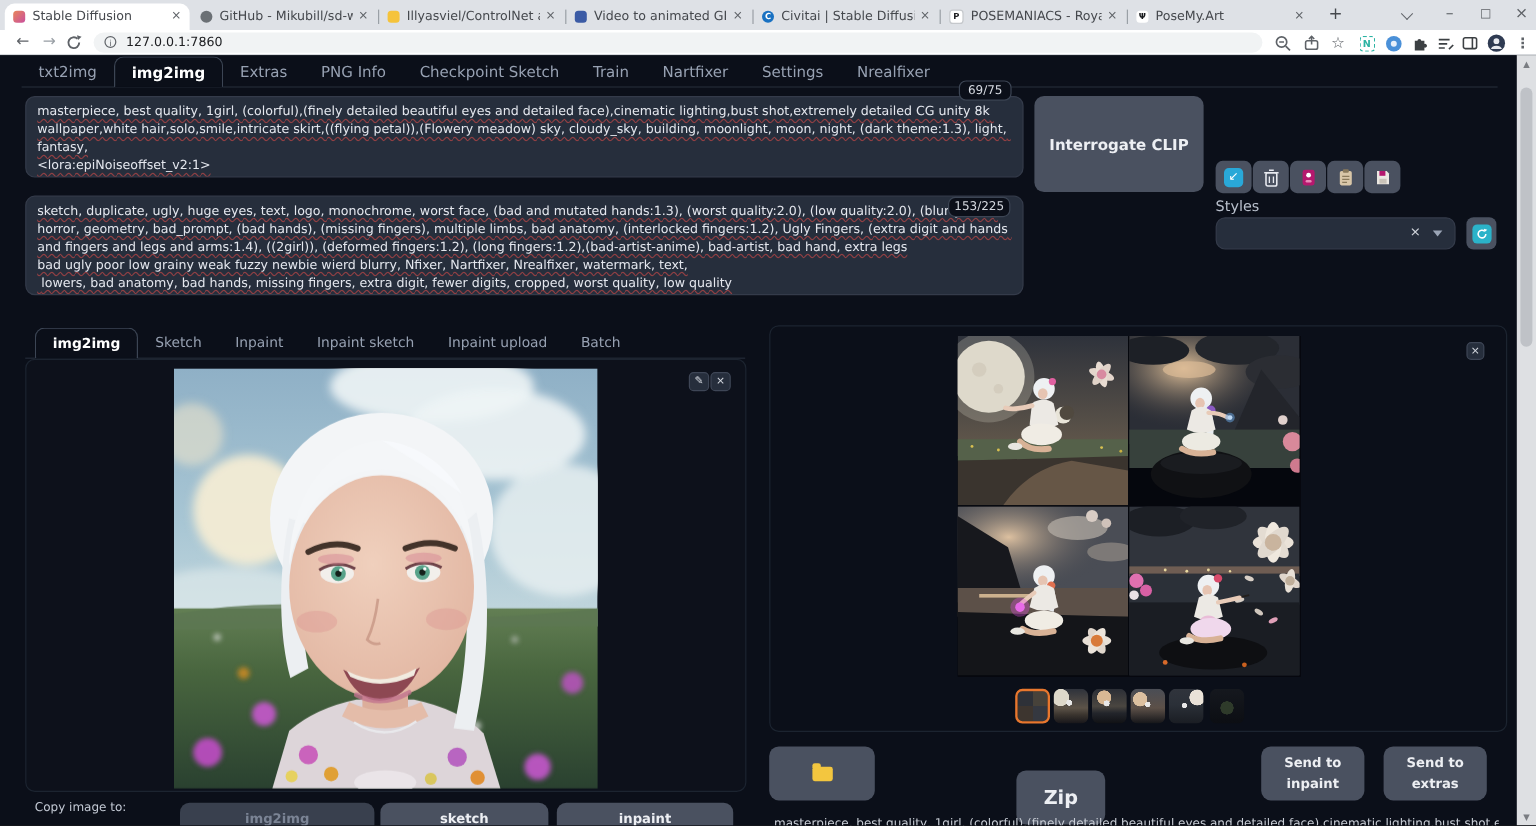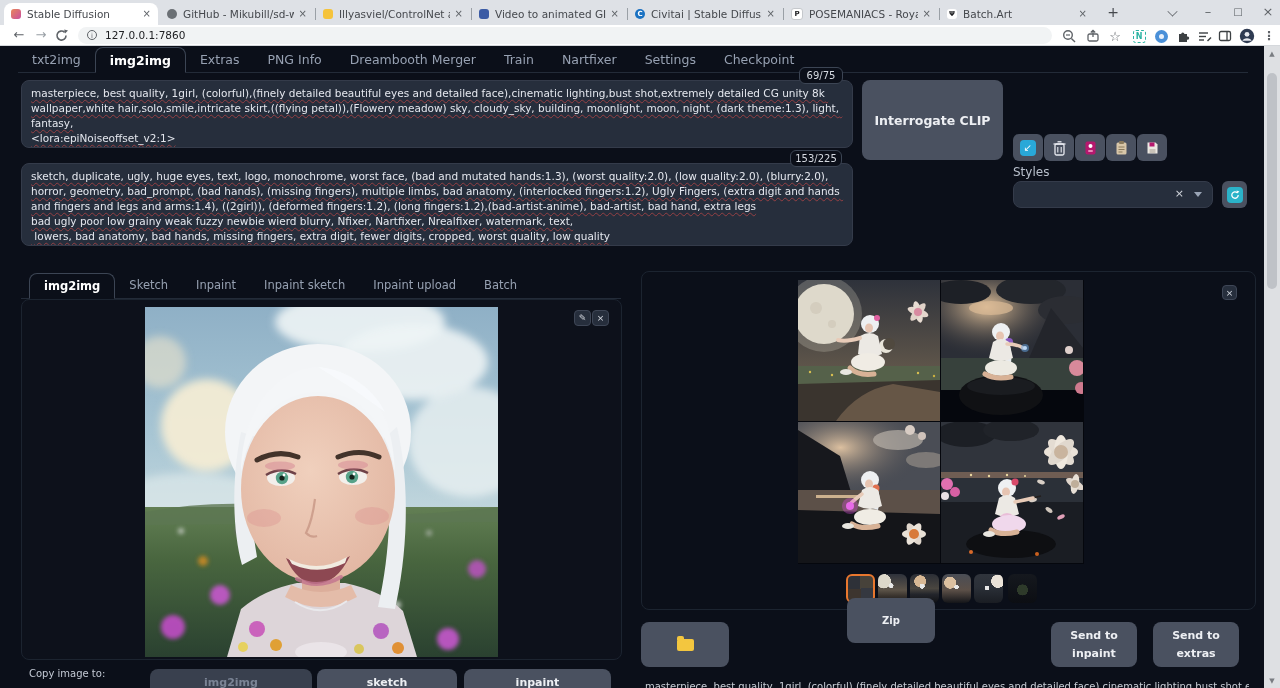--- a/index.html
+++ b/index.html
@@ -91,21 +91,21 @@
     </div>
     <div class="abs tsep" style="left:783px"></div>
     <div class="abs ctab" style="left:784px">
       <span class="fav" style="background:#fff;border:1px solid #c5c8cc;color:#202124">P</span>
       <span class="title">POSEMANIACS - Royalty free 3</span>
       <span class="x">×</span>
     </div>
     <div class="abs tsep" style="left:939px"></div>
     <div class="abs ctab" style="left:940px">
       <span class="fav" style="background:#fff;color:#17191c">Ψ</span>
-      <span class="title">Batch.Art</span>
+      <span class="title">PoseMy.Art</span>
       <span class="x">×</span>
     </div>
     <div class="abs" style="left:1104px;top:4px;width:18px;height:18px;text-align:center;line-height:17px;font-size:14px;color:#45484d">+</div>
     <div class="abs" style="left:1168px;top:7px">
         <div class="chev" style="transform:rotate(45deg) scale(.8)"></div>
       </div>
     <div class="abs navglyph" style="left:1196px;top:3px;width:24px">–</div>
     <div class="abs navglyph" style="left:1226px;top:3px;width:24px;font-size:10px">□</div>
     <div class="abs navglyph" style="left:1256px;top:3px;width:24px">×</div>
   </div>
@@ -174,34 +174,34 @@
   </div>
   <div class="abs tbicon" style="left:1260px;font-size:12px;color:#5f6368;font-weight:bold">⋮</div>
 
   <div class="abs page"></div>
 
   <div class="abs navrow">
     <div class="navitem">txt2img</div>
     <div class="navitem active">img2img</div>
     <div class="navitem">Extras</div>
     <div class="navitem">PNG Info</div>
-    <div class="navitem">Dreambooth Merger</div>
+    <div class="navitem">Checkpoint Sketch</div>
     <div class="navitem">Train</div>
     <div class="navitem">Nartfixer</div>
     <div class="navitem">Settings</div>
-    <div class="navitem">Checkpoint</div>
+    <div class="navitem">Nrealfixer</div>
   </div>
 
   <div class="abs txtbox" style="left:21px;top:80px;width:832px;height:68px">masterpiece, best quality, 1girl, (colorful),(finely detailed beautiful eyes and detailed face),cinematic lighting,bust shot,extremely detailed CG unity 8k wallpaper,white hair,solo,smile,intricate skirt,((flying petal)),(Flowery meadow) sky, cloudy_sky, building, moonlight, moon, night, (dark theme:1.3), light, fantasy,
 &lt;lora:epiNoiseoffset_v2:1&gt;</div>
   <div class="abs counter" style="left:799px;top:67px;width:44px;height:17px">69/75</div>
   <div class="abs txtbox" style="left:21px;top:163px;width:832px;height:83px">sketch, duplicate, ugly, huge eyes, text, logo, monochrome, worst face, (bad and mutated hands:1.3), (worst quality:2.0), (low quality:2.0), (blurry:2.0), horror, geometry, bad_prompt, (bad hands), (missing fingers), multiple limbs, bad anatomy, (interlocked fingers:1.2), Ugly Fingers, (extra digit and hands and fingers and legs and arms:1.4), ((2girl)), (deformed fingers:1.2), (long fingers:1.2),(bad-artist-anime), bad-artist, bad hand, extra legs
 bad ugly poor low grainy weak fuzzy newbie wierd blurry, Nfixer, Nartfixer, Nrealfixer, watermark, text,
  lowers, bad anatomy, bad hands, missing fingers, extra digit, fewer digits, cropped, worst quality, low quality</div>
-  <div class="abs counter" style="left:790px;top:150px;width:52px;height:17px">153/225</div>
+  <div class="abs counter" style="left:790px;top:164px;width:52px;height:17px">153/225</div>
 
   <div class="abs gbtn" style="left:862px;top:80px;width:141px;height:80px;font-size:12.5px">Interrogate CLIP</div>
 
   <div class="abs icbtn" style="left:1013px;top:134px;width:30px;height:27px">
     <span style="width:16px;height:16px;border-radius:4px;background:#29a8d8;color:#fff;font-size:10px;display:flex;align-items:center;justify-content:center">↙</span>
   </div>
   <div class="abs icbtn" style="left:1044px;top:134px;width:30px;height:27px">
     <svg width="15" height="16" viewBox="0 0 15 16">
         <rect x="3" y="4" width="9" height="11" rx="1.5" stroke="#e8eaf0" stroke-width="1.3" fill="none"></rect>
         <line x1="1.5" y1="4" x2="13.5" y2="4" stroke="#e8eaf0" stroke-width="1.3"></line>
@@ -529,21 +529,21 @@
   <div class="abs thumb" style="left:846px;border:2px solid #e8772e;background:conic-gradient(#47423a 0 25%,#353840 0 50%,#3d352f 0 75%,#2e3138 0)"></div>
   <div class="abs thumb" style="left:878px;background:radial-gradient(circle at 45% 40%,#e8e8e8 0 10%,transparent 11%),radial-gradient(circle at 20% 25%,#ddd8ca 0 22%,transparent 23%),linear-gradient(#2e323b,#5c5348 55%,#3a342e 75%,#17161a)"></div>
   <div class="abs thumb" style="left:910px;background:radial-gradient(circle at 42% 42%,#e8e8e8 0 10%,transparent 11%),radial-gradient(circle at 35% 25%,#d8b894 0 20%,transparent 21%),linear-gradient(#2b2e36,#4a4640 50%,#23252b 70%,#101114)"></div>
   <div class="abs thumb" style="left:942px;background:radial-gradient(circle at 50% 45%,#e8e8e8 0 10%,transparent 11%),radial-gradient(circle at 28% 30%,#dcc0a0 0 20%,transparent 21%),linear-gradient(#4a4d55,#5c5048 55%,#141519)"></div>
   <div class="abs thumb" style="left:974px;background:radial-gradient(circle at 45% 48%,#e8e8e8 0 10%,transparent 11%),radial-gradient(circle at 82% 25%,#eae2d8 0 20%,transparent 21%),linear-gradient(#30343c,#2b3038 45%,#1a1d23)"></div>
   <div class="abs thumb" style="left:1008px;background:radial-gradient(circle at 50% 55%,#2e3a2a 0 25%,transparent 26%),linear-gradient(#15181e,#0c0e13)"></div>
 
   <div class="abs gbtn" style="left:641px;top:622px;width:88px;height:45px">
     <span class="folder"></span>
   </div>
-  <div class="abs gbtn" style="left:847px;top:598px;width:88px;height:45px;font-size:10px">Zip</div>
+  <div class="abs gbtn" style="left:847px;top:642px;width:74px;height:45px;font-size:16px">Zip</div>
   <div class="abs gbtn" style="left:1051px;top:622px;width:86px;height:45px;font-size:11px;line-height:1.55;padding:0 14px">Send to inpaint</div>
   <div class="abs gbtn" style="left:1153px;top:622px;width:86px;height:45px;font-size:11px;line-height:1.55;padding:0 16px">Send to extras</div>
 
   <div class="abs" style="left:645px;top:681px;width:604px;height:12px;font-size:10px;color:#c9ced6;white-space:nowrap;overflow:hidden">masterpiece, best quality, 1girl, (colorful),(finely detailed beautiful eyes and detailed face),cinematic lighting,bust shot,extremely detailed CG unity 8k wallpaper,white hair,solo,smile,intricate</div>
 
   <div class="abs scroll"></div>
   <div class="abs sarrow" style="top:47px">▲</div>
   <div class="abs scrollthumb"></div>
   <div class="abs sarrow" style="top:674px">▼</div>
 

